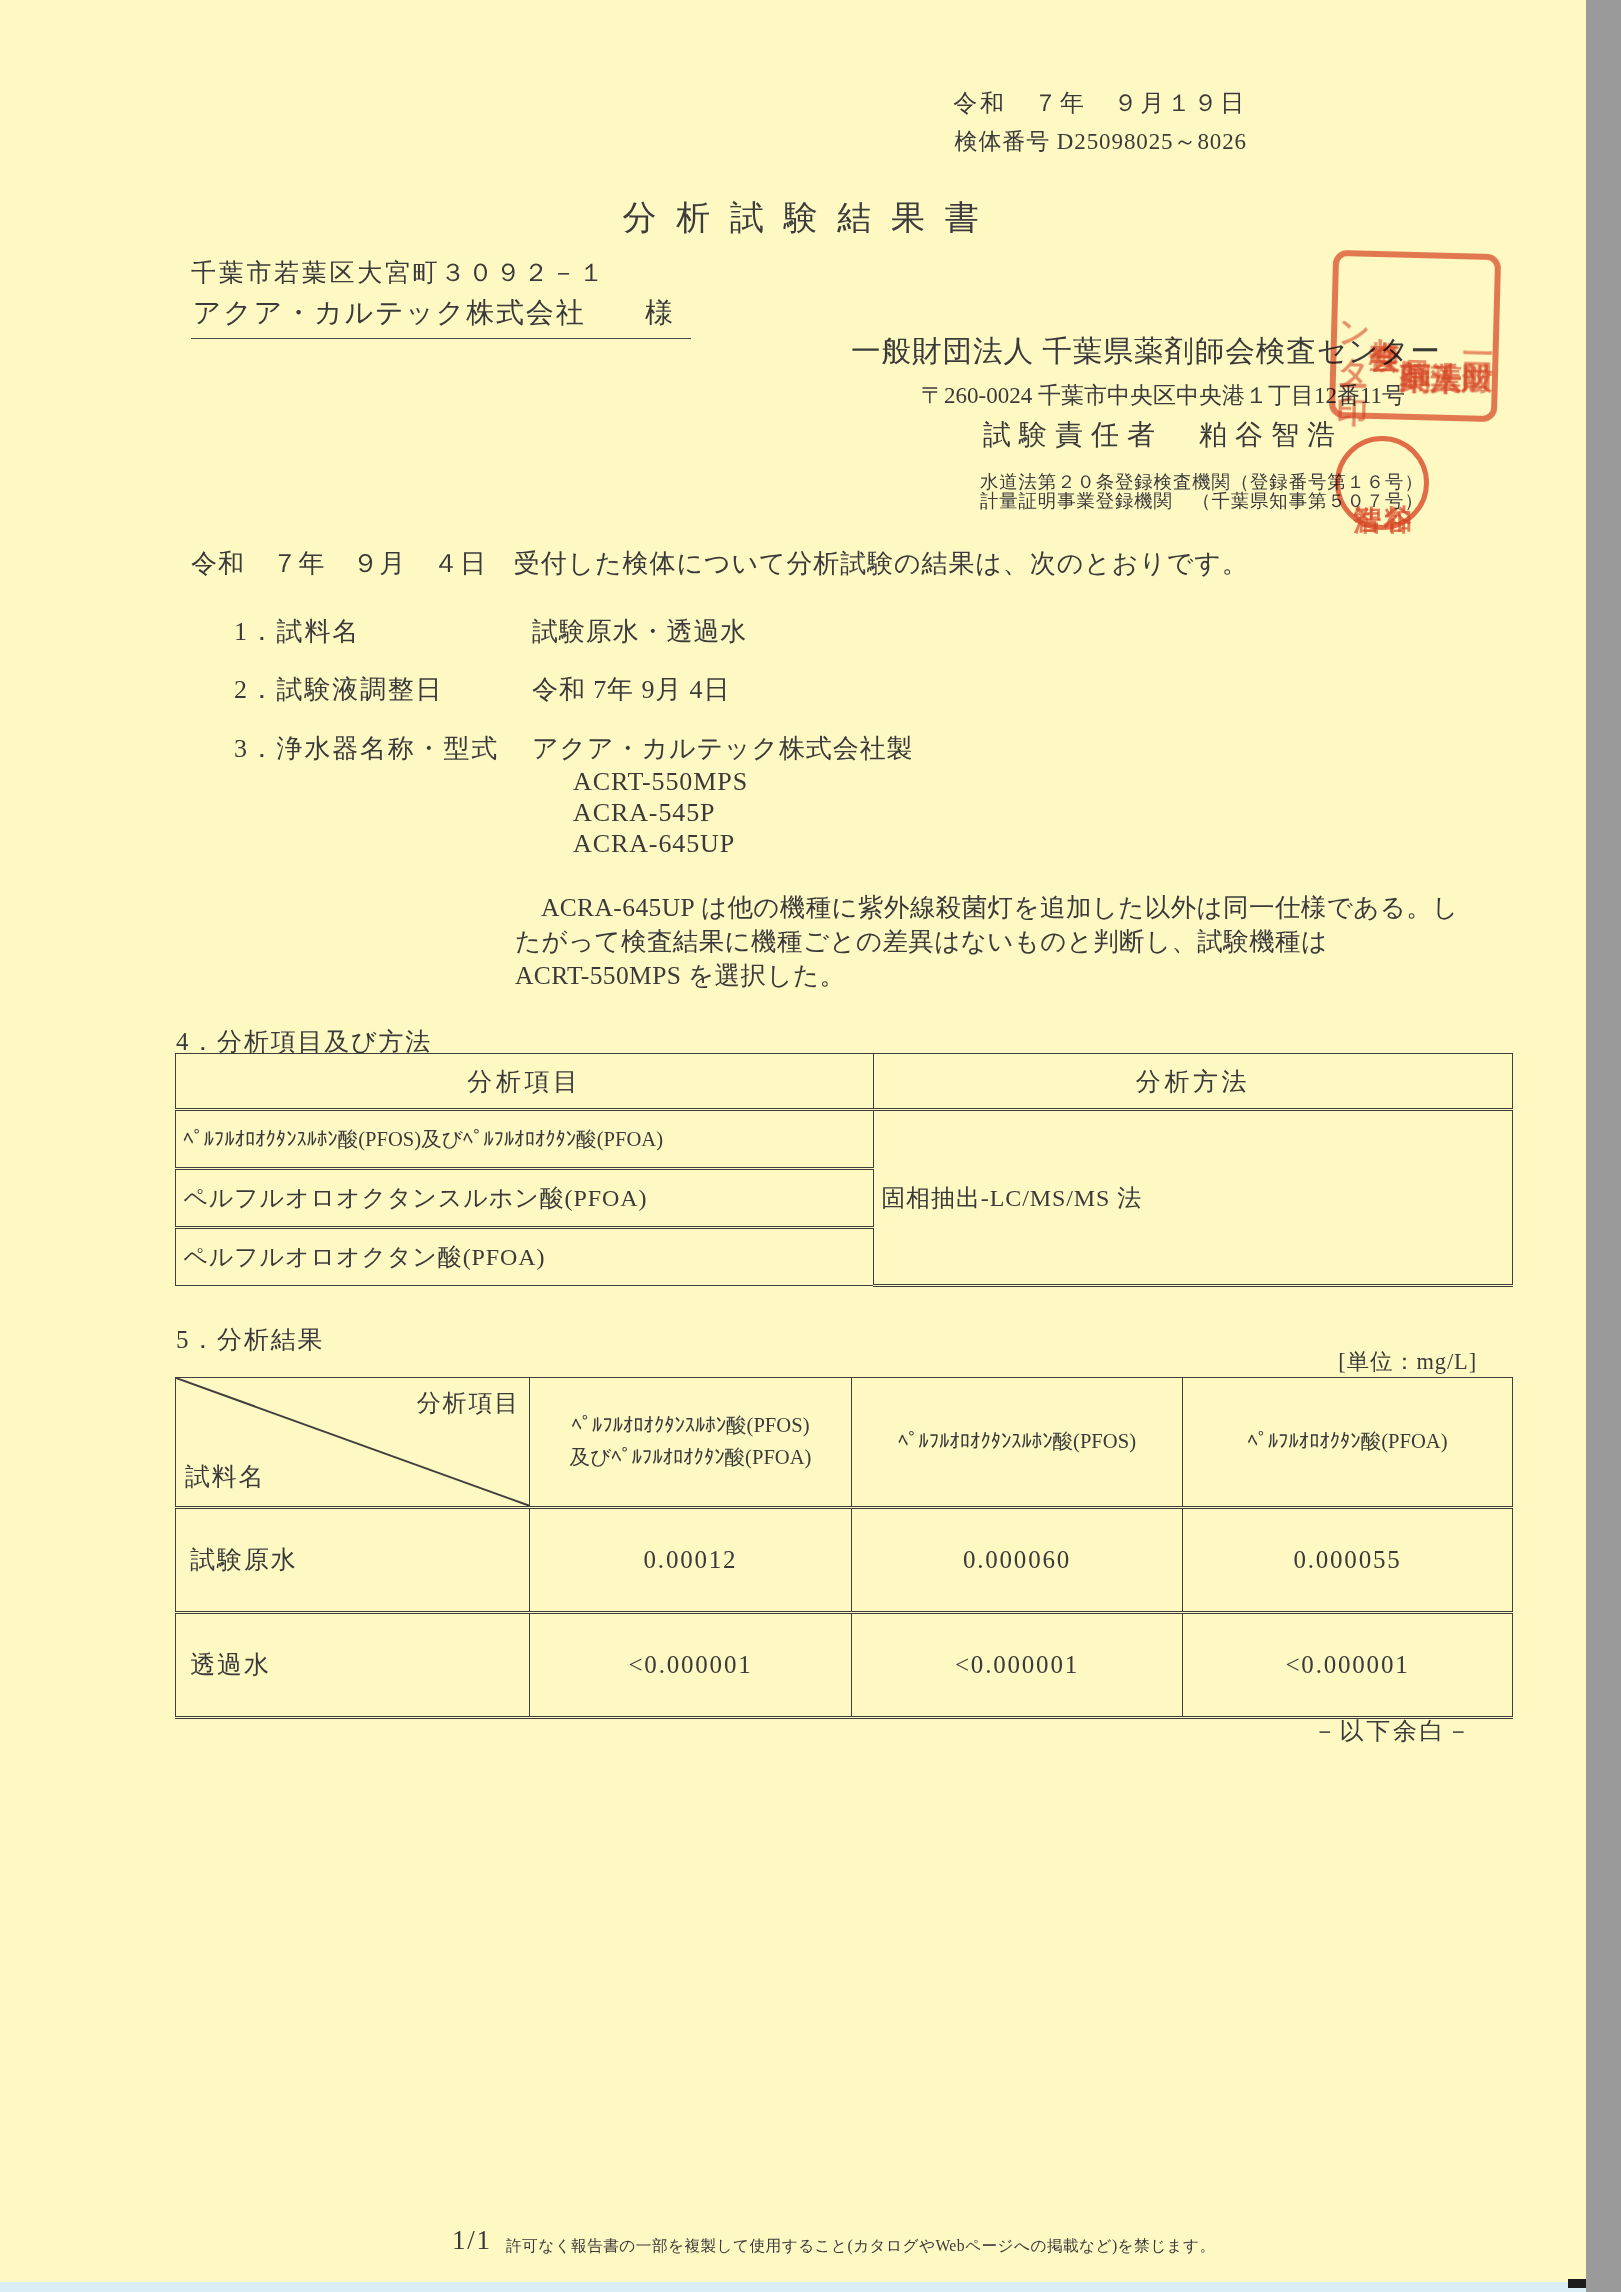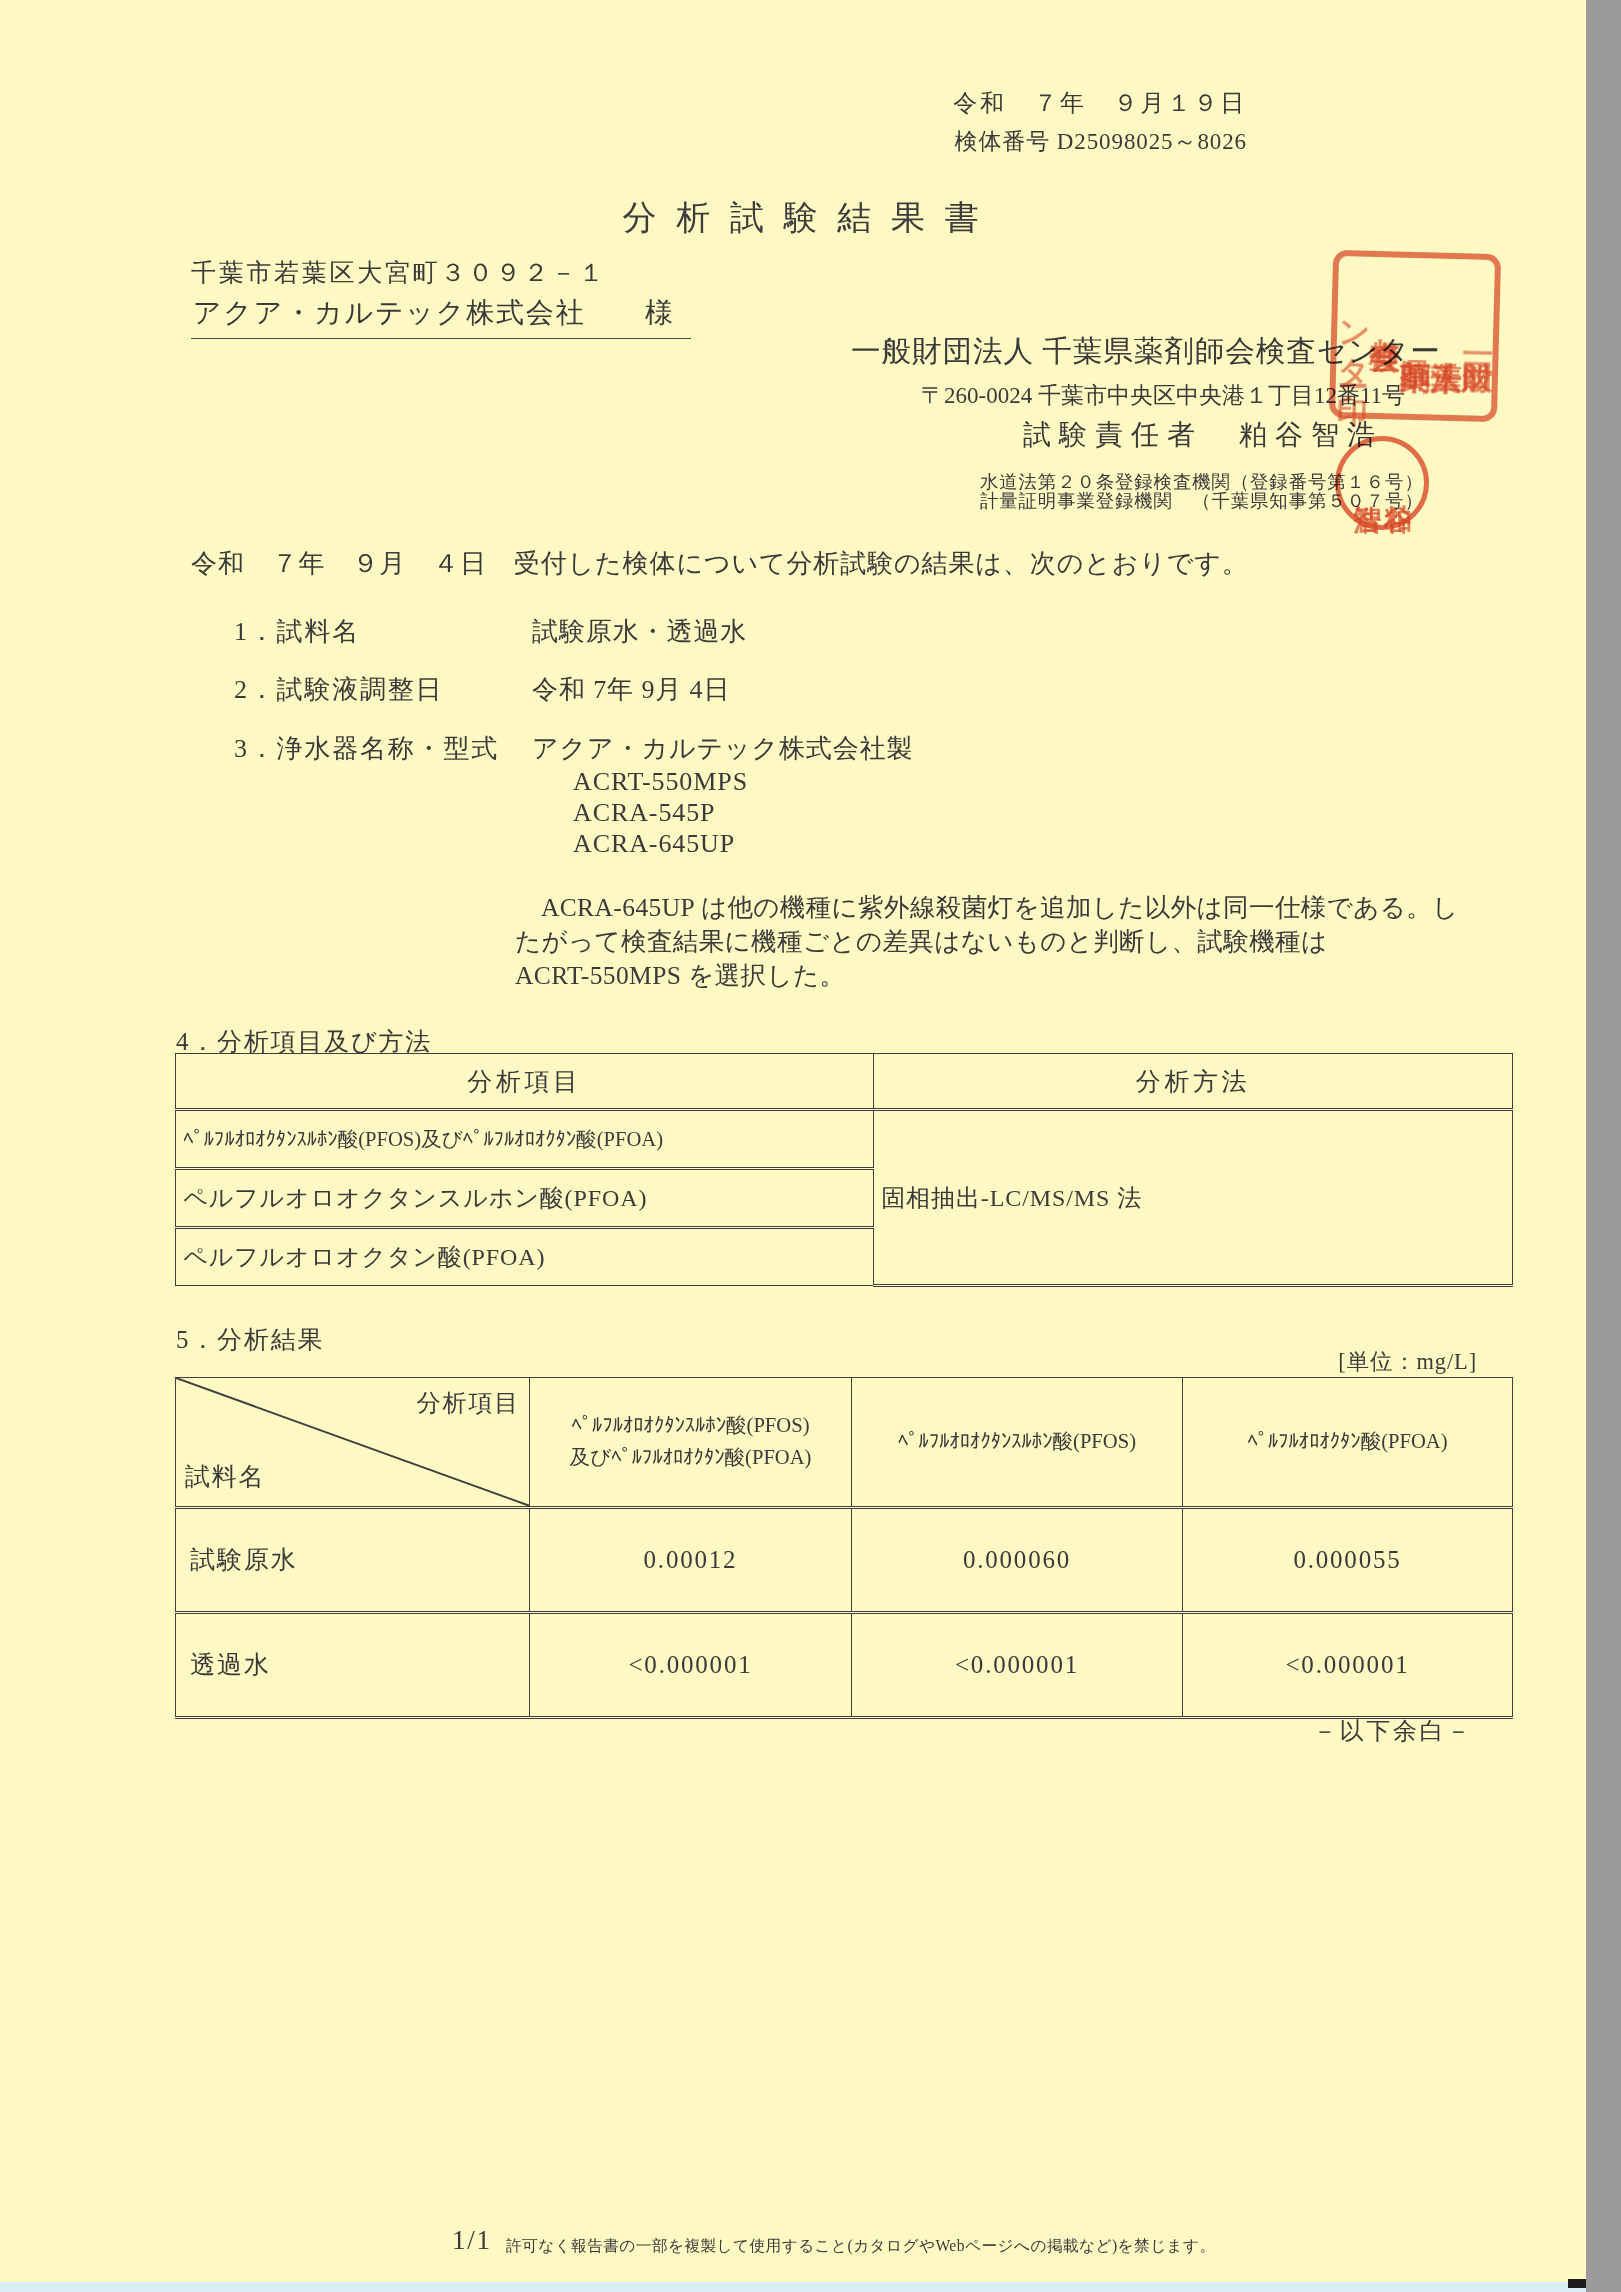--- a/index.html
+++ b/index.html
@@ -15,21 +15,21 @@
   
   .date-line{top:87px;right:339px;font-size:24px;letter-spacing:2.7px;}
   .sample-no{top:126px;right:339px;font-size:23px;letter-spacing:0.9px;}
   .doc-title{top:195px;left:0;width:1621px;text-align:center;font-size:34px;letter-spacing:19.7px;color:#3c3c3c;}
   
   .rcpt-addr{top:256px;left:191px;font-size:25px;letter-spacing:2.7px;}
   .rcpt-co{top:294px;left:191px;font-size:28px;letter-spacing:1.8px;border-bottom:1.8px solid #4a4a4a;padding:0 16px 6.3px 1.8px;}
   
   .iss-name{top:331px;left:851px;font-size:29.6px;letter-spacing:0.9px;}
   .iss-addr{top:380px;left:921px;font-size:23px;}
-  .iss-resp{top:416px;left:983px;font-size:28px;letter-spacing:8px;margin-left:40px;}
+  .iss-resp{top:416px;left:983px;font-size:28px;letter-spacing:8px;}
   .iss-reg1{top:461px;left:980px;font-size:18.4px;letter-spacing:0.9px;margin-top:8px;}
   .iss-reg2{top:488px;left:980px;font-size:18.4px;letter-spacing:0.9px;}
   
   .seal-square{
     left:1331px;top:252px;width:152px;height:149px;
     border:6.3px solid rgba(216,72,46,0.72);border-radius:14.3px;
     transform:rotate(1.5deg);
     display:flex;flex-direction:row-reverse;justify-content:space-around;align-items:center;
     padding:3.6px 1.8px;color:rgba(214,70,46,0.60);
     mix-blend-mode:multiply;filter:blur(0.4px);

